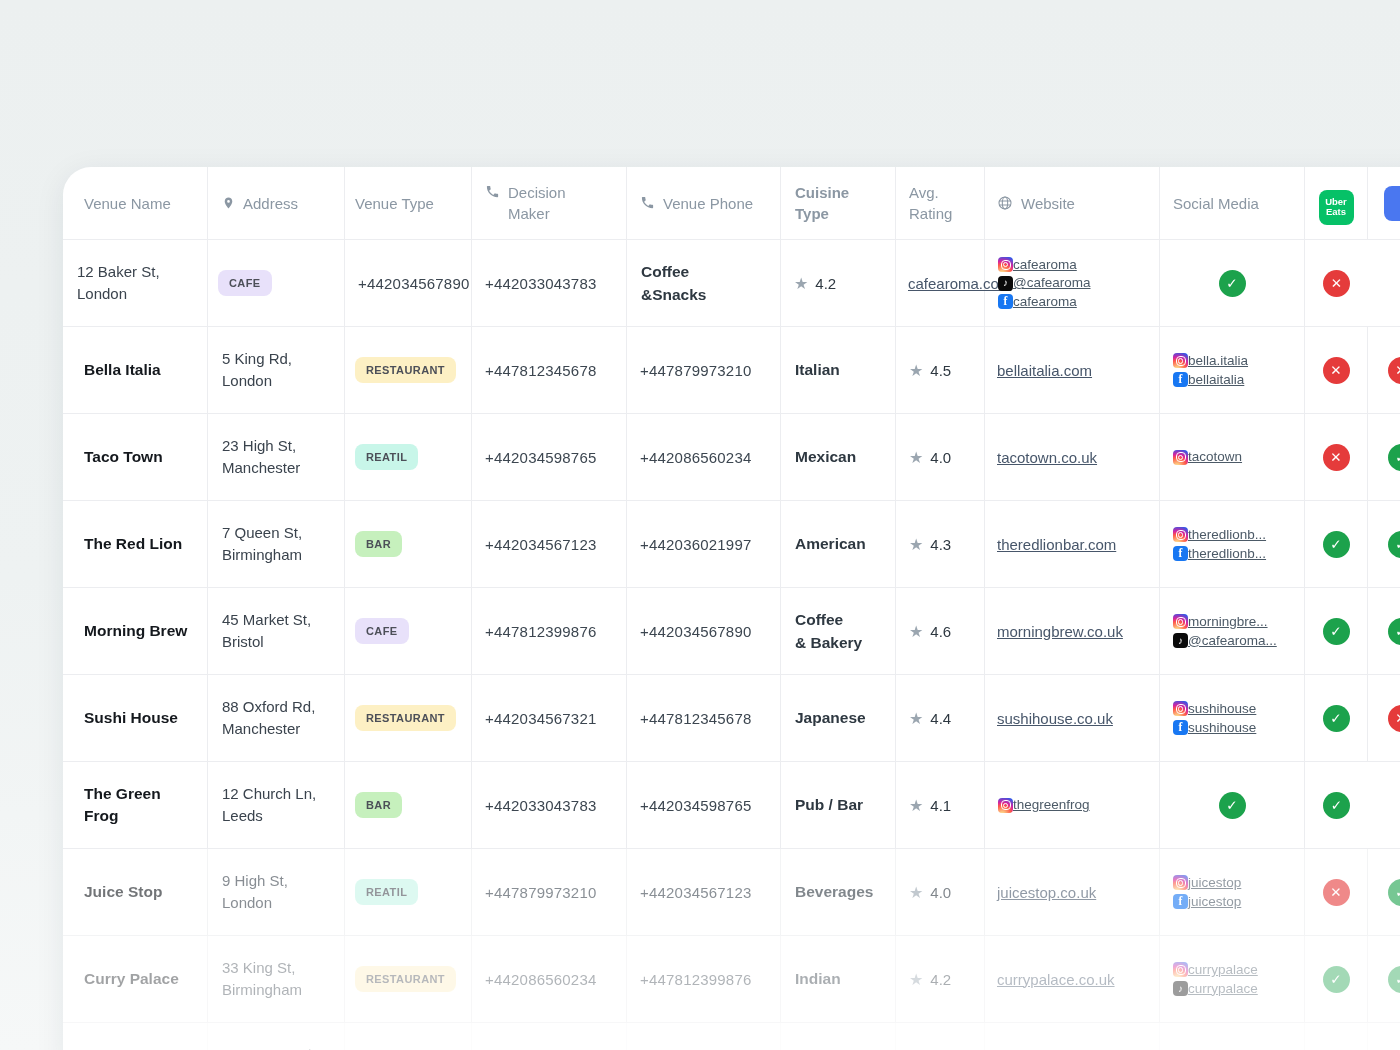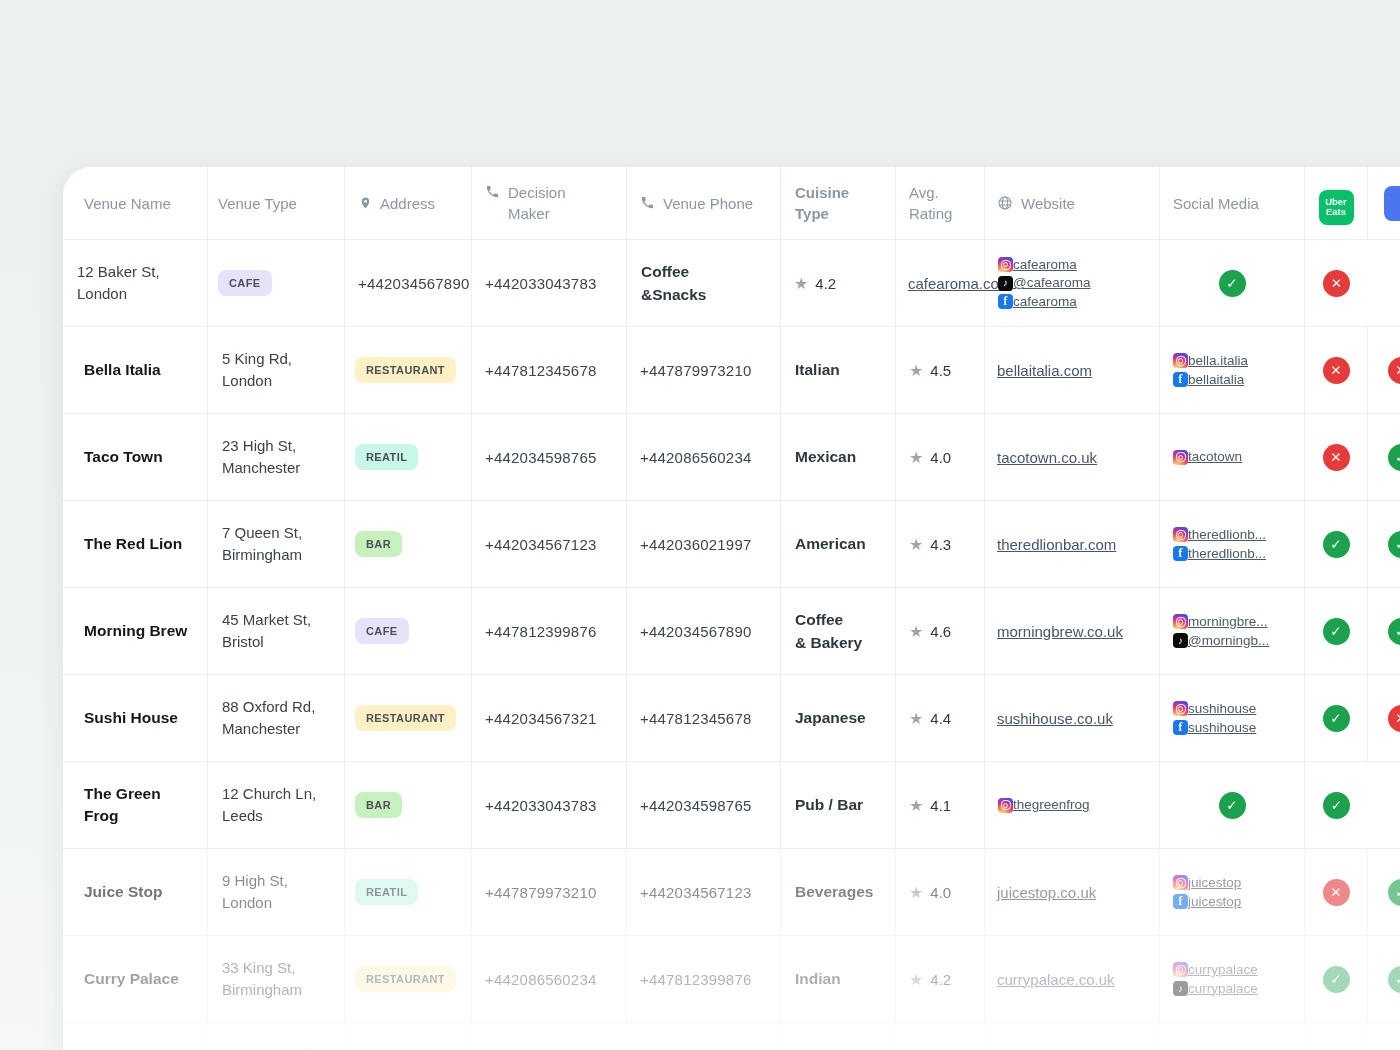--- a/index.html
+++ b/index.html
@@ -82,33 +82,33 @@
 
 <div class="page">
   <div class="card">
 
     <div class="thead">
       <div class="hcell c-name">
         <div class="hgroup">
           <span class="hlabel">Venue Name</span>
         </div>
       </div>
-      <div class="hcell c-type">
-        <div class="hgroup">
-          <span class="hlabel">Venue Type</span>
-        </div>
-      </div>
       <div class="hcell c-address">
         <div class="hgroup">
           <span class="hicon">
             <svg width="13" height="16" viewBox="0 0 24 24">
                 <path fill="#8b97a3" d="M12 2C8.1 2 5 5.1 5 9c0 5.2 7 13 7 13s7-7.8 7-13c0-3.9-3.1-7-7-7zm0 9.5A2.5 2.5 0 1 1 12 6.5a2.5 2.5 0 0 1 0 5z"></path>
               </svg>
           </span>
           <span class="hlabel">Address</span>
+        </div>
+      </div>
+      <div class="hcell c-type">
+        <div class="hgroup">
+          <span class="hlabel">Venue Type</span>
         </div>
       </div>
       <div class="hcell c-dm">
         <div class="hgroup">
           <span class="hicon">
             <svg width="15" height="15" viewBox="0 0 24 24">
                 <path fill="#8b97a3" d="M6.6 10.8c1.5 2.8 3.8 5.1 6.6 6.6l2.2-2.2c.3-.3.7-.4 1-.2 1.1.4 2.3.6 3.6.6.6 0 1 .4 1 1V20c0 .6-.4 1-1 1C10.6 21 3 13.4 3 4c0-.6.4-1 1-1h3.5c.6 0 1 .4 1 1 0 1.2.2 2.4.6 3.6.1.3 0 .7-.2 1l-2.3 2.2z"></path>
               </svg>
           </span>
           <span class="hlabel">Decision Maker</span>
@@ -373,21 +373,21 @@
             <a class="weblink">morningbrew.co.uk</a>
           </div>
           <div class="cell c-social">
             <div class="social-stack">
               <div class="social-line">
                 <span class="sicon ic-instagram"></span>
                 <a class="social-link">morningbre...</a>
               </div>
               <div class="social-line">
                 <span class="sicon ic-tiktok"></span>
-                <a class="social-link">@morningb...</a>
+                <a class="social-link">@cafearoma...</a>
               </div>
             </div>
           </div>
           <div class="cell c-uber">
             <span class="status yes">✓</span>
           </div>
           <div class="cell c-p2">
             <span class="status yes">✓</span>
           </div>
         </div>

